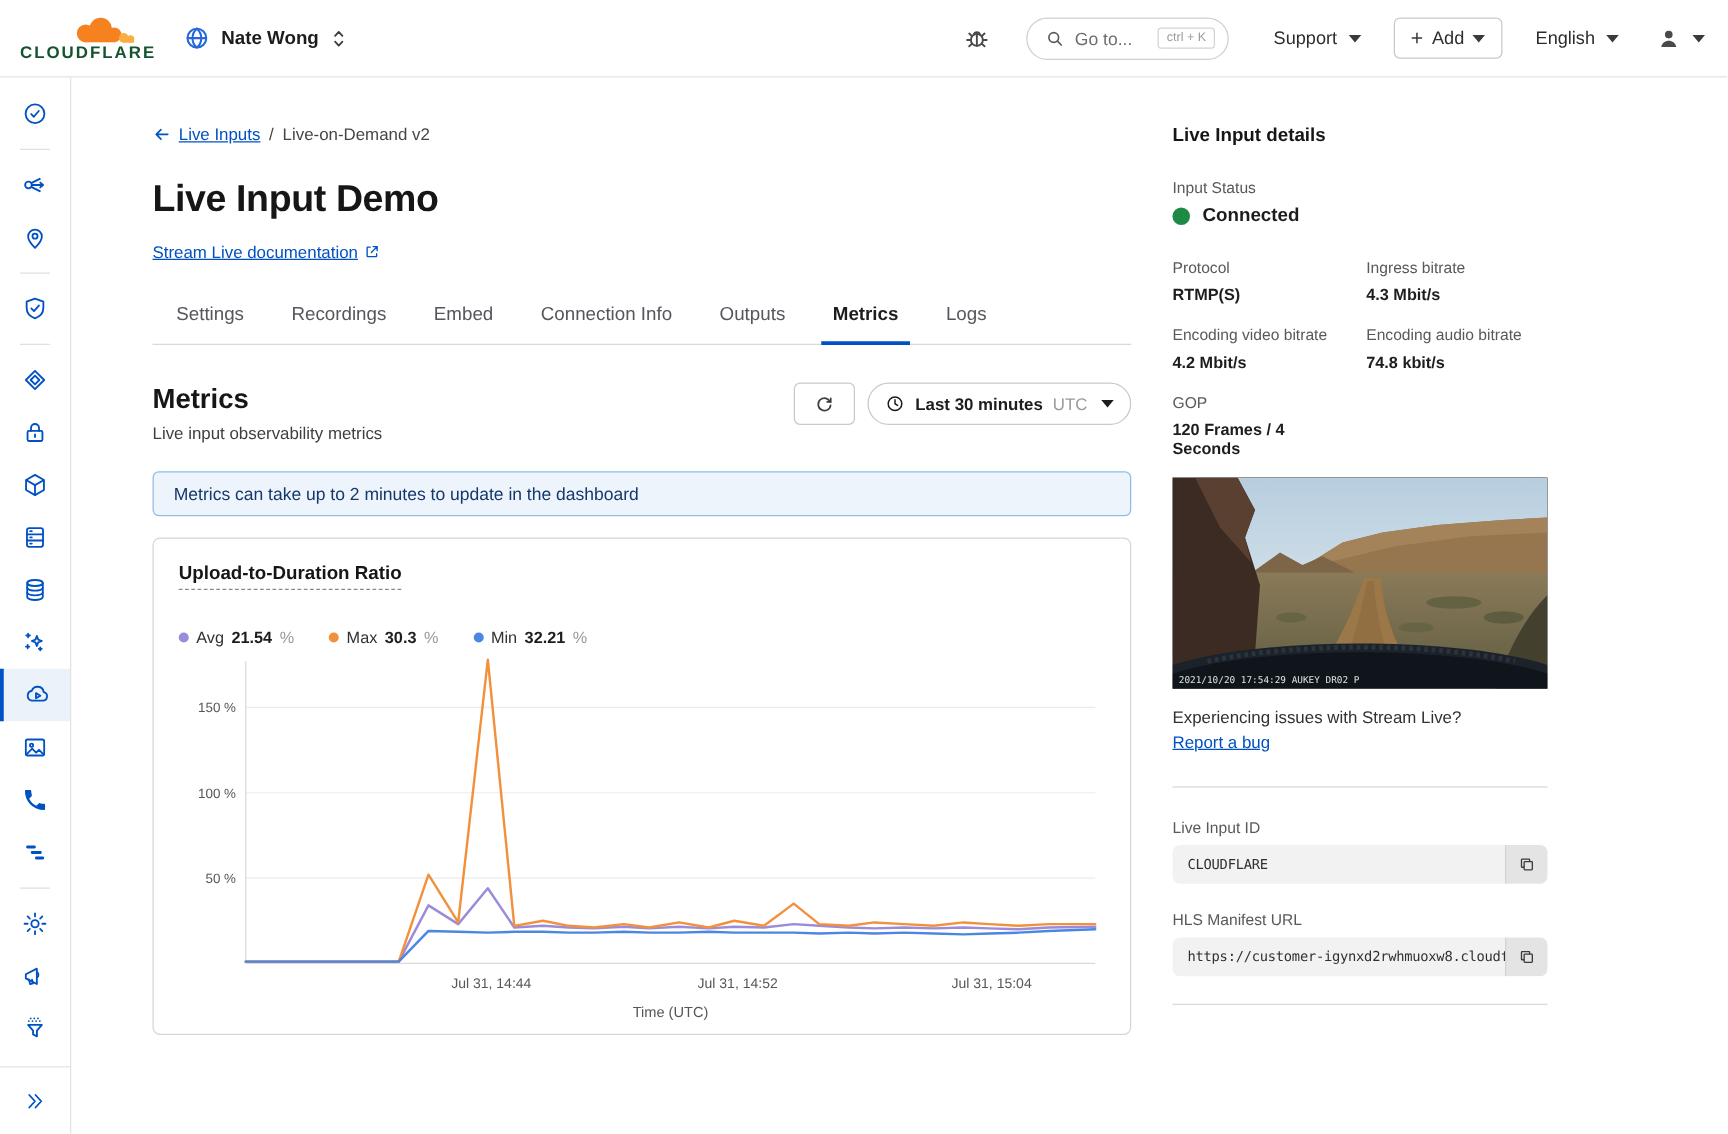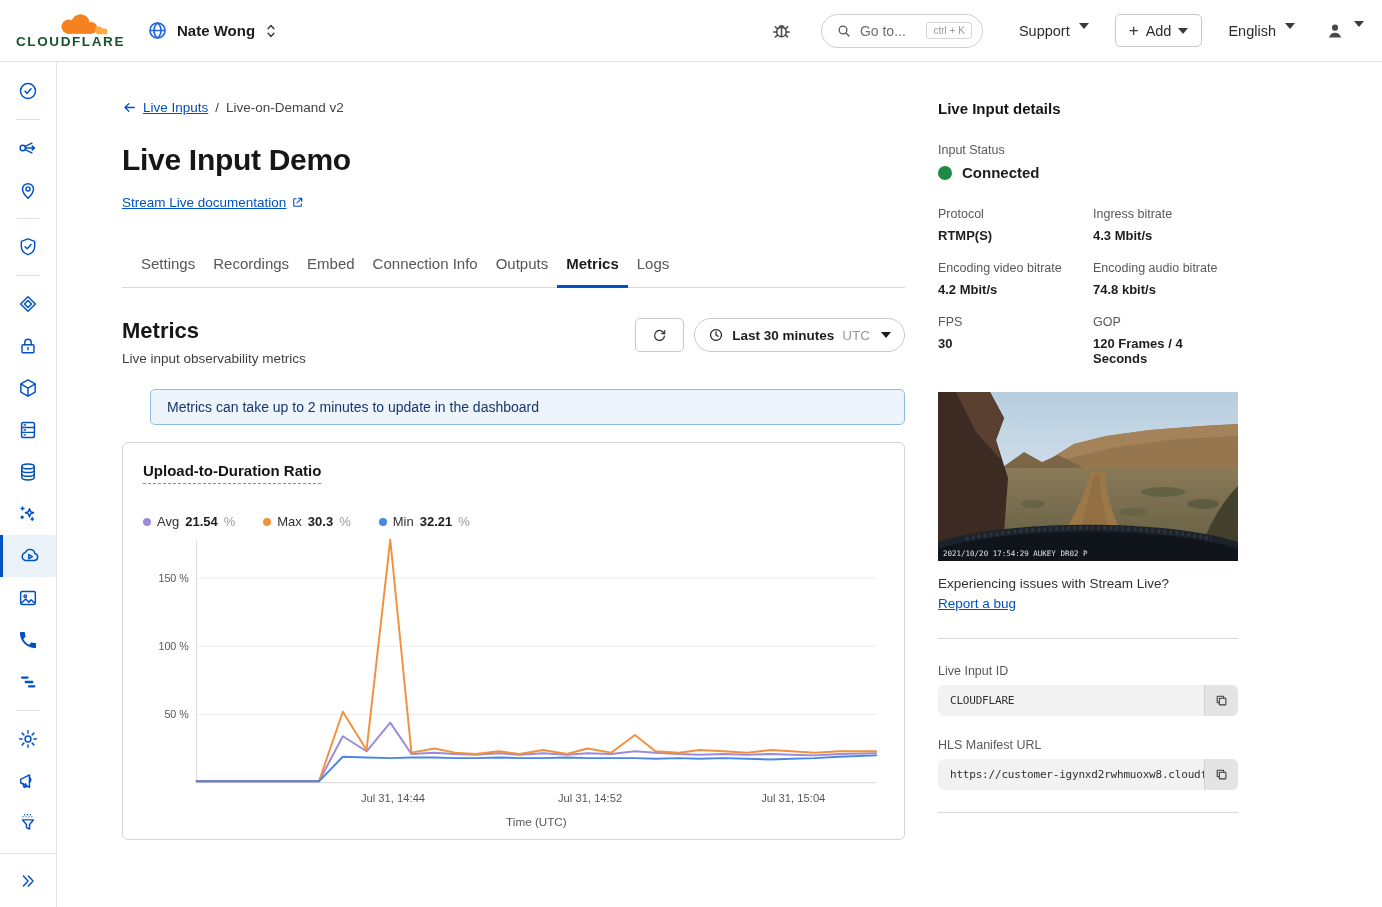--- a/index.html
+++ b/index.html
@@ -29,21 +29,21 @@
   .search-pill {
     display:flex; align-items:center; gap:8px;
     border:1px solid #cfcfcf; border-radius:17px;
     height:34px; padding:0 10px 0 14px; width:162px; cursor:text; color:#6d6d6d;
   }
   .search-pill .ph { font-size:14px; color:#6d6d6d; flex:1; }
   .kbd {
     border:1px solid #d4d4d4; border-radius:3px; padding:2px 6px;
     font-size:10px; color:#9a9a9a; white-space:nowrap;
   }
-  .nav-item { display:flex; align-items:flex-start; gap:9px; font-size:14.5px; color:#2c2c2c; cursor:pointer; }
+  .nav-item { display:flex; align-items:center; gap:9px; font-size:14.5px; color:#2c2c2c; cursor:pointer; }
   .caret-down {
     width:0; height:0; border-left:5px solid transparent; border-right:5px solid transparent;
     border-top:6px solid #3a3a3a; display:inline-block;
   }
   .add-btn {
     display:flex; align-items:center; gap:7px; border:1px solid #c9c9c9; border-radius:5px;
     height:33px; padding:0 13px; font-size:14.5px; color:#2c2c2c; cursor:pointer; background:#fff;
   }
   .add-btn .plus { font-size:17px; color:#3a3a3a; line-height:1; }
   .ml36{margin-left:36px;} .ml26{margin-left:26px;} .ml30{margin-left:30px;}
@@ -73,21 +73,21 @@
 
   
   .breadcrumb { display:flex; align-items:center; gap:7px; font-size:13.5px; }
   .breadcrumb .back-link { color:#0051c3; text-decoration:underline; cursor:pointer; display:flex; align-items:center; gap:6px; }
   .breadcrumb .crumb-rest { color:#454545; }
 
   h1.page-title { font-size:30px; font-weight:700; color:#161616; margin:28px 0 16px; letter-spacing:-0.3px; }
   .doc-link { display:inline-flex; align-items:center; gap:5px; color:#0051c3; font-size:13.5px; text-decoration:underline; cursor:pointer; }
 
   
-  .tabs-row { margin-top:36px; border-bottom:1px solid #d9d9d9; display:flex; padding-left:10px;align-items:center; }
+  .tabs-row { margin-top:24px; border-bottom:1px solid #d9d9d9; display:flex; gap:20px; padding-left:10px;align-items:center; }
   .tab { font-size:15px; color:#56565c; padding:8px 9px 13px; cursor:pointer; border-bottom:3px solid transparent; margin-bottom:-1px; white-space:nowrap; }
   .tab.active { color:#1d1d1d; font-weight:700; border-bottom-color:#0051c3; }
 
   
   .section-head { display:flex; justify-content:space-between; align-items:flex-start; margin-top:30px; }
   .section-head h2 { font-size:22px; font-weight:700; color:#161616; margin-bottom:7px; }
   .section-sub { font-size:13.5px; color:#3f3f3f; }
   .controls { display:flex; gap:10px; align-items:center; }
   .btn-refresh {
     width:49px; height:34px; border:1px solid #c9c9c9; border-radius:5px; background:#fff;
@@ -97,42 +97,42 @@
     height:34px; border:1px solid #c9c9c9; border-radius:17px; background:#fff; cursor:pointer;
     display:flex; align-items:center; gap:8px; padding:0 13px; color:#1d1d1d;
   }
   .btn-range .range-label { font-size:13.5px; font-weight:700; }
   .btn-range .tz { font-size:13.5px; color:#9a9a9a; }
   .btn-range .caret-down { border-top-color:#1d1d1d; margin-left:3px; }
 
   
   .banner {
     margin-top:23px; background:#edf4fc; border:1px solid #8fbce8; border-radius:5px;
-    padding:9px 16px; font-size:14px; color:#16376b;margin-left:28px;
+    padding:9px 16px; font-size:14px; color:#16376b;
   }
 
   
   .card { margin-top:17px; border:1px solid #d5d5d5; border-radius:6px; padding:19px 20px 8px; background:#fff; }
   .card-title { display:inline-block; font-size:15px; font-weight:700; color:#161616;
     border-bottom:1px dashed #8a8a8a; padding-bottom:4px; }
   .legend-row { display:flex; gap:28px; margin-top:30px; font-size:13px; align-items:center; }
   .legend-item { display:flex; align-items:center; gap:6px; }
   .legend-dot { width:8px; height:8px; border-radius:50%; display:inline-block; }
   .legend-name { color:#313131; }
   .legend-val { font-weight:700; color:#1d1d1d; }
   .legend-unit { color:#9a9a9a; }
   .chart-wrap { margin-top:8px; }
 
   
   .panel-title { font-size:15px; font-weight:700; color:#161616; margin-bottom:26px; }
   .fld-label { font-size:12.5px; color:#595959; margin-bottom:7px; }
   .status-row { display:flex; align-items:center; gap:10px; margin-bottom:26px; }
   .status-dot { width:14px; height:14px; border-radius:50%; background:#1e8a44; }
   .status-text { font-size:15px; font-weight:700; color:#1d1d1d; }
-  .details-grid { display:grid; grid-template-columns:1fr 1fr; column-gap:10px; row-gap:18px; margin-bottom:26px; }
+  .details-grid { display:grid; grid-template-columns:1fr 1fr; column-gap:10px; row-gap:18px; margin-bottom:16px; }
   .fld-value { font-size:13px; font-weight:700; color:#1d1d1d; }
   .video-preview { width:300px; height:169px; overflow:hidden; position:relative; background:#222; cursor:pointer; }
   .issues-text { margin-top:15px; font-size:13.5px; color:#313131; }
   .report-link { display:inline-block; margin-top:5px; font-size:13.5px; color:#0051c3; text-decoration:underline; cursor:pointer; }
   .hdiv { border:none; border-top:1px solid #d9d9d9; margin:26px 0 25px; }
   .code-box {
     display:flex; align-items:stretch; background:#f2f2f2; border-radius:6px; overflow:hidden;
     height:31px; margin-bottom:22px;
   }
   .code-value {
@@ -509,24 +509,20 @@
             <div class="fld-label">Ingress bitrate</div>
             <div class="fld-value">4.3 Mbit/s</div>
           </div>
           <div>
             <div class="fld-label">Encoding video bitrate</div>
             <div class="fld-value">4.2 Mbit/s</div>
           </div>
           <div>
             <div class="fld-label">Encoding audio bitrate</div>
             <div class="fld-value">74.8 kbit/s</div>
-          </div>
-          <div>
-            <div class="fld-label">FPS</div>
-            <div class="fld-value">30</div>
           </div>
           <div>
             <div class="fld-label">GOP</div>
             <div class="fld-value">120 Frames / 4 Seconds</div>
           </div>
         </div>
 
       <div class="video-preview">
         <svg viewBox="0 0 300 169" width="300" height="169" preserveAspectRatio="none">
           <defs>

